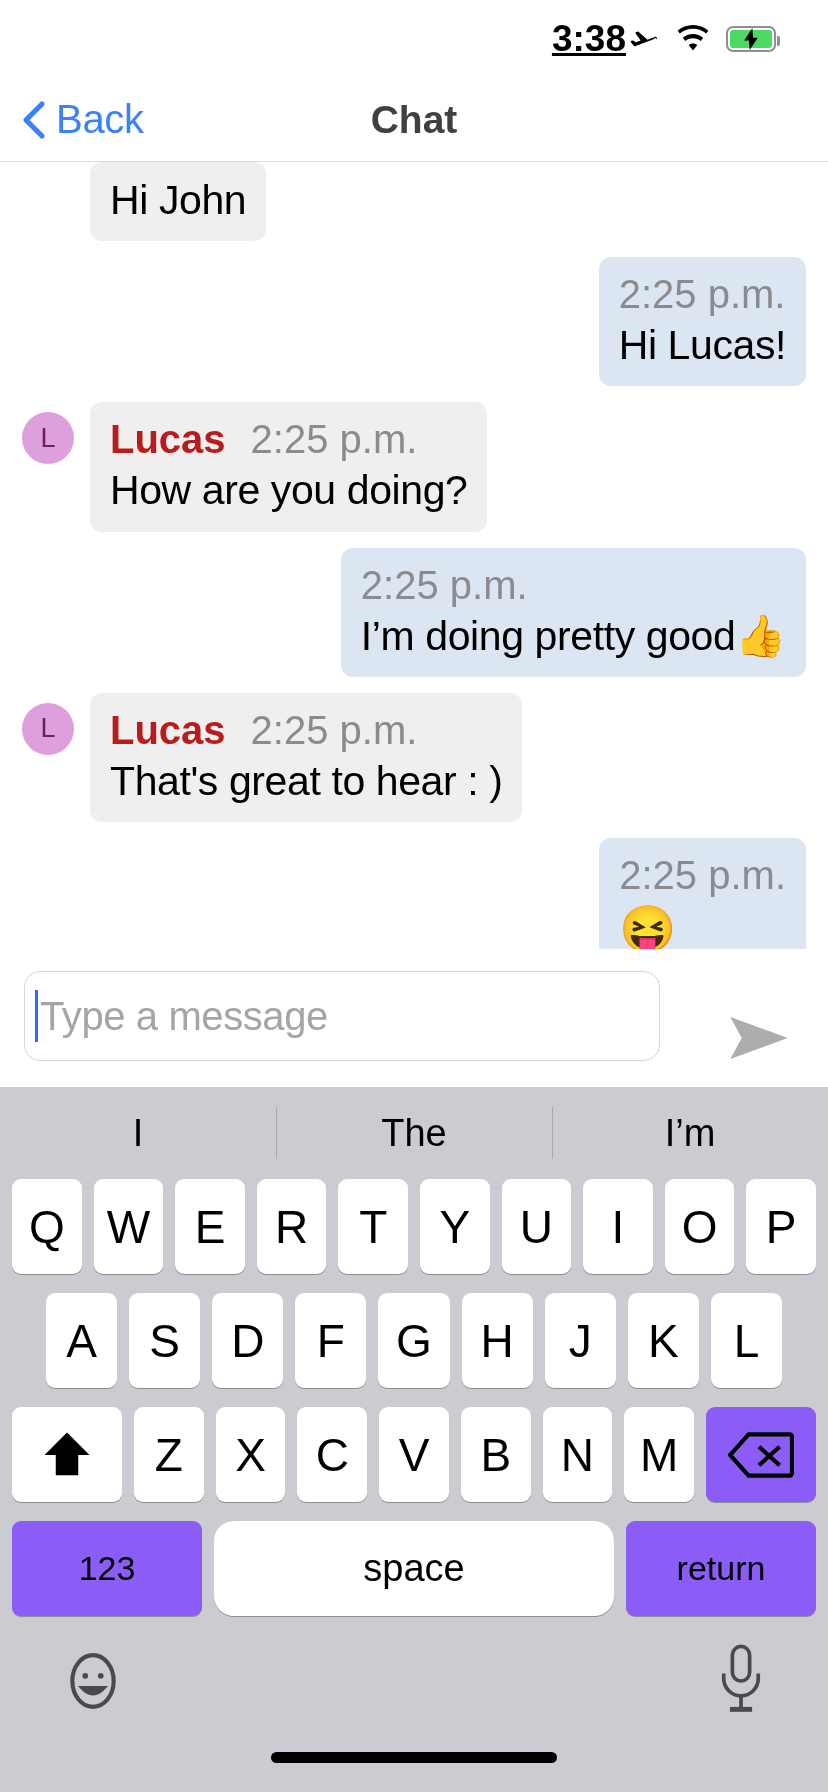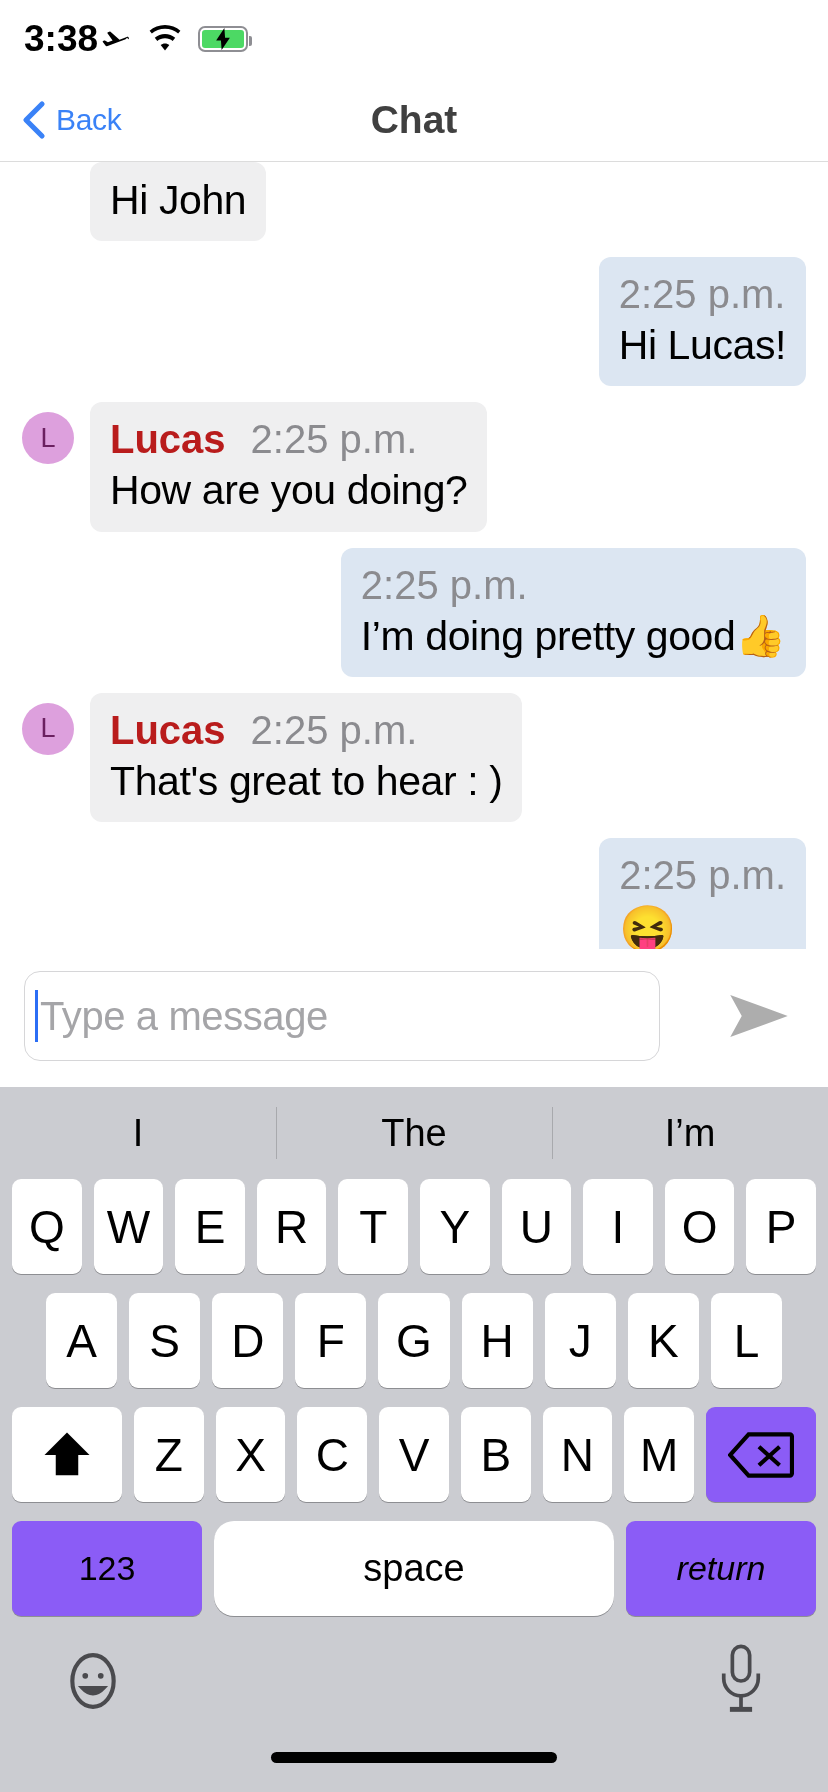--- a/index.html
+++ b/index.html
@@ -14,22 +14,23 @@
     width: 828px; height: 1792px;
     display: flex; flex-direction: column;
     background: #ffffff;
   }
 
   
   .status-bar {
     height: 78px;
     flex: 0 0 78px;
     display: flex; align-items: center;
-    justify-content: flex-start;
+    justify-content: flex-end;
     padding: 0 52px 0 24px;
+    text-decoration: underline;
   }
   .status-time {
     font-size: 37px; font-weight: bold; color: #000;
     letter-spacing: 0px;
   }
   .status-icons { display: flex; align-items: center; gap: 16px; }
   .icon-plane { width: 34px; height: 34px; display:block; }
   .icon-wifi  { width: 34px; height: 28px; display:block; }
   .battery {
     position: relative;
@@ -63,21 +64,21 @@
   }
   .nav-back {
     display: flex; align-items: center;
     margin-left: 22px;
     cursor: pointer; background: none; border: none;
   }
   .chevron-left {
     width: 24px; height: 40px; margin-right: 10px; display:block;
   }
   .nav-back-label {
-    font-size: 30px; color: #3a82f7; letter-spacing: -0.3px;
+    font-size: 40px; color: #3a82f7; letter-spacing: -0.3px;
   }
   .nav-title {
     position: absolute; left: 0; right: 0; text-align: center;
     font-size: 39px; font-weight: bold; color: #404040;
     pointer-events: none;
   }
 
   
   .messages {
     flex: 1 1 auto;
@@ -126,21 +127,21 @@
   .bubble-text {
     font-size: 41px; line-height: 1.2; color: #000;
     letter-spacing: -0.4px;
   }
   .bubble-text.emoji-only { font-size: 46px; }
   .clipped-top { margin-top: -38px; }
 
   
   .composer {
     flex: 0 0 auto;
-    display: flex; align-items: center;
+    display: flex; align-items: flex-end;
     padding: 22px 20px 26px 24px;
     background: #fff;
     gap: 44px;
   }
   .input-wrap {
     flex: 1 1 auto;
     height: 90px;
     border: 1.5px solid #d6d6d8;
     border-radius: 16px;
     display: flex; align-items: center;
@@ -200,21 +201,21 @@
     display: flex; align-items: center; justify-content: center;
     font-size: 46px; color: #000;
     cursor: pointer;
     user-select: none;
   }
   .key.dark { background: #8b5cf6; }
   .key.shift { flex: 0 0 110px; }
   .key.backspace { flex: 0 0 110px; }
   .key.num123 { flex: 0 0 190px; font-size: 34px; }
   .key.space { flex: 1 1 auto; font-size: 38px; border-radius: 20px; }
-  .key.return { flex: 0 0 190px; font-size: 34px; font-style: italic; }
+  .key.return { flex: 0 0 190px; font-size: 34px; }
   .shift-arrow { width: 54px; height: 54px; display:block; }
   .bksp-icon { width: 66px; height: 50px; display:block; }
 
   .kb-bottom {
     height: 130px;
     display: flex; align-items: center; justify-content: space-between;
     padding: 0 62px;
   }
   .emoji-key, .mic-key {
     background: none; border: none; cursor: pointer;

